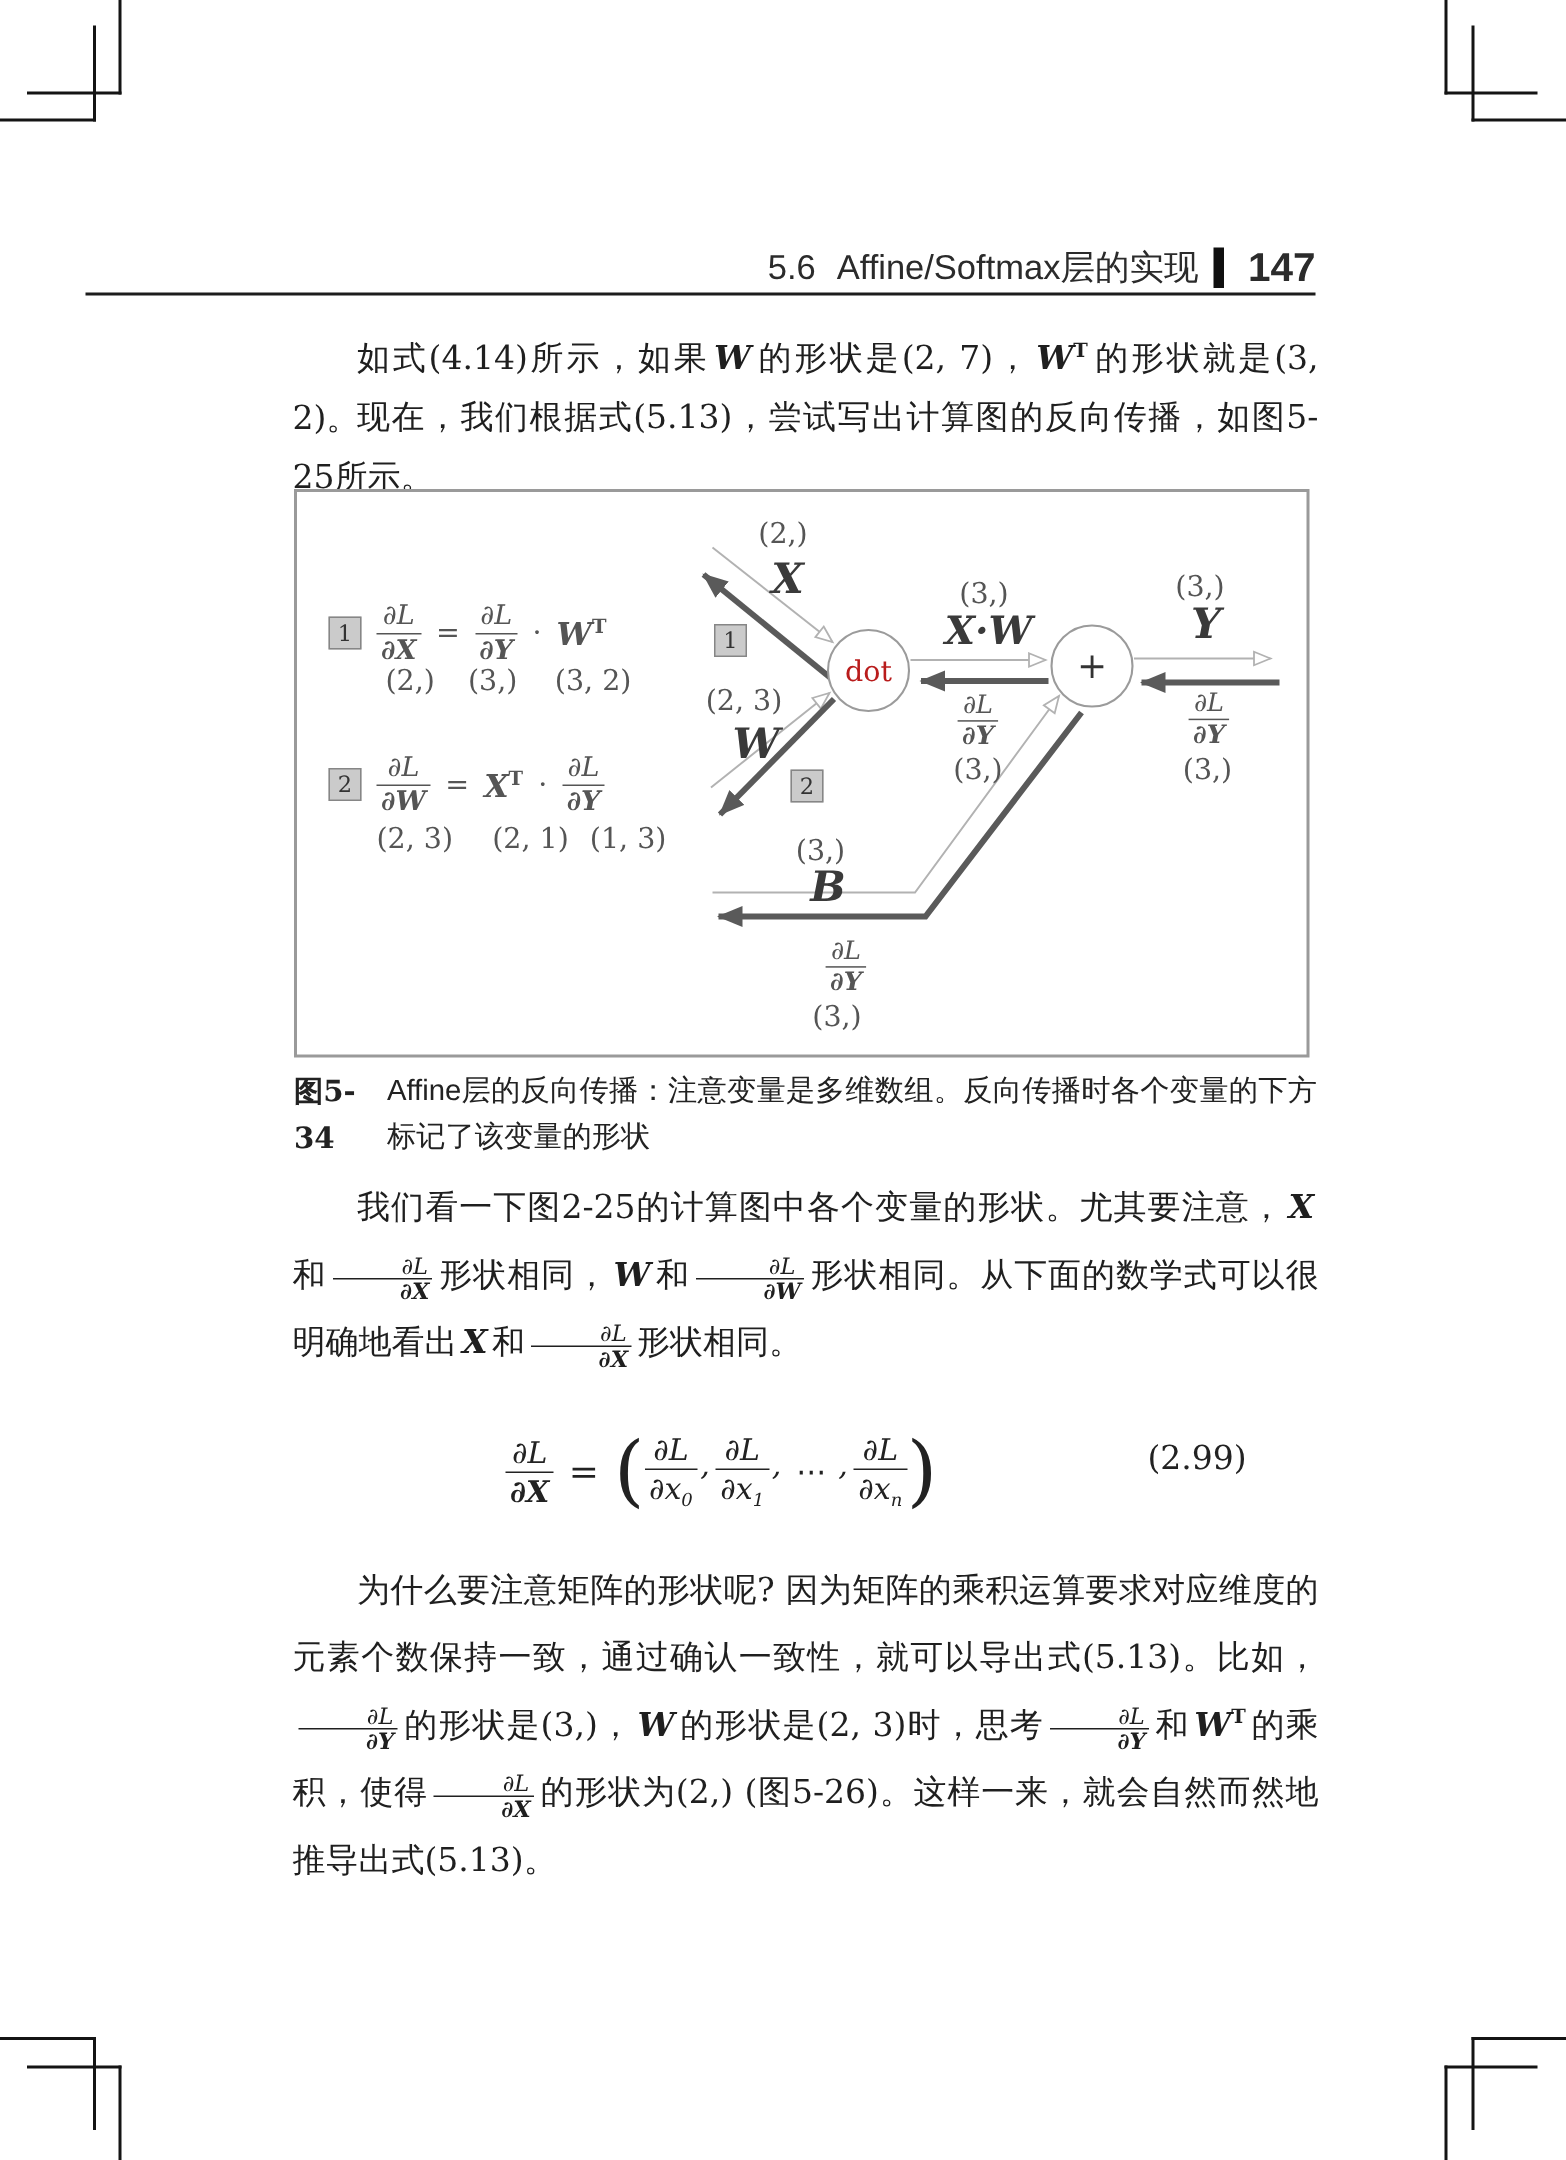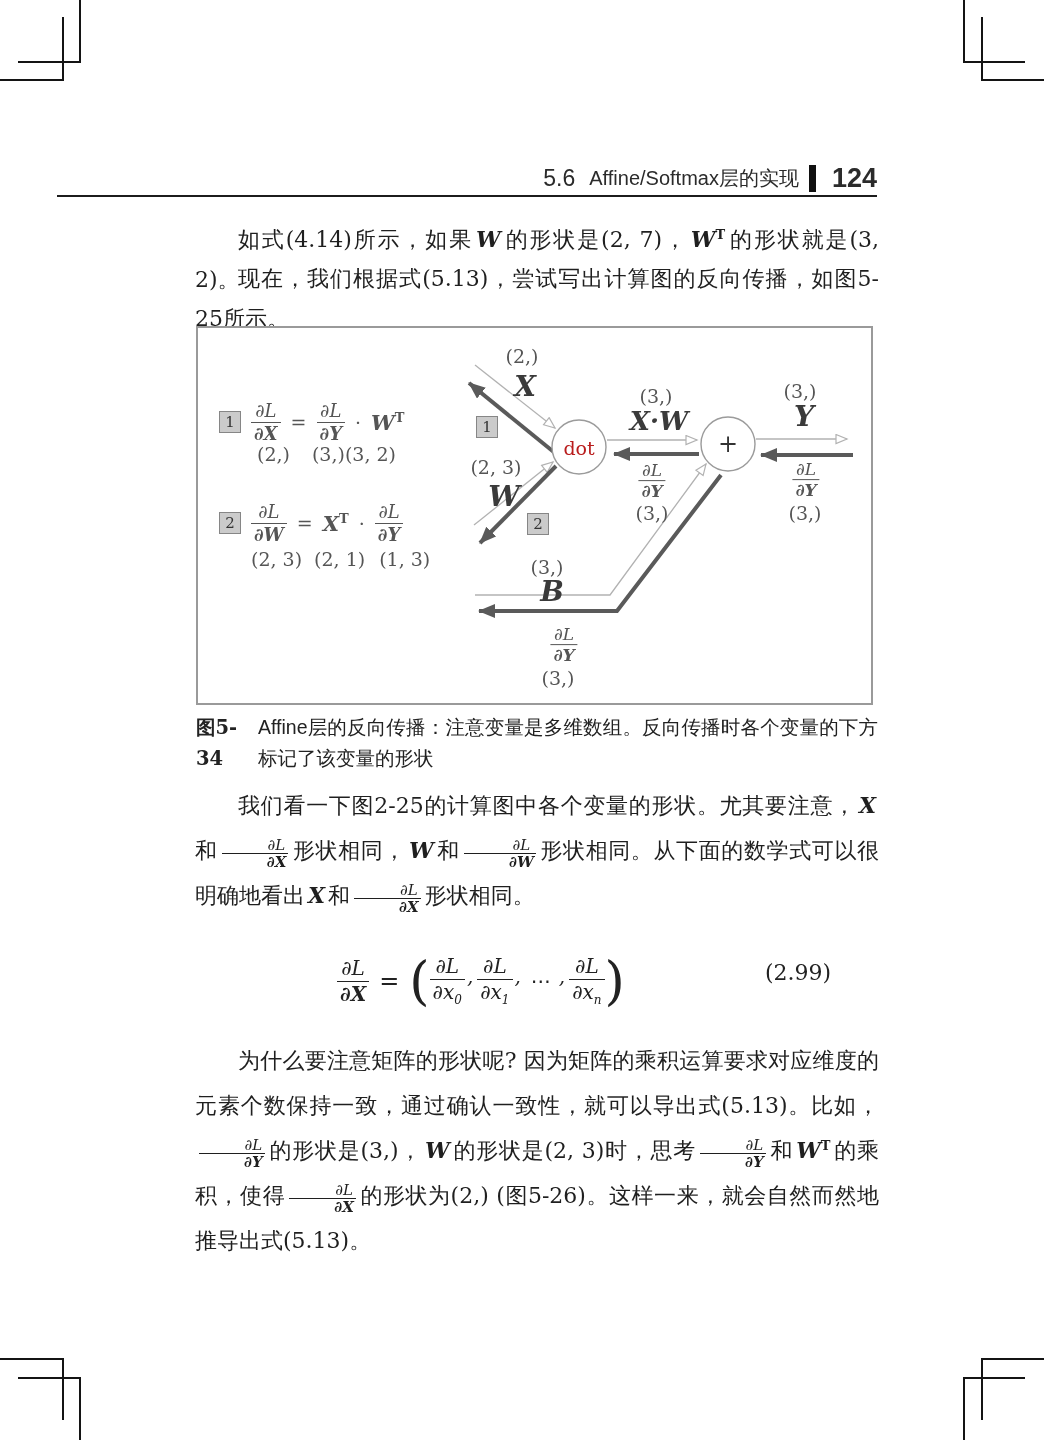--- a/index.html
+++ b/index.html
@@ -14,21 +14,21 @@
   .cm.tr2{right:0;top:17px;width:61px;height:62px;border-left-width:2px;border-bottom-width:2px;}
   .cm.bl1{left:0;bottom:20px;width:62px;height:60px;border-right-width:2px;border-top-width:2px;}
   .cm.bl2{left:18px;bottom:0;width:61px;height:61px;border-right-width:2px;border-top-width:2px;}
   .cm.br1{right:0;bottom:20px;width:61px;height:60px;border-left-width:2px;border-top-width:2px;}
   .cm.br2{right:19px;bottom:0;width:60px;height:61px;border-left-width:2px;border-top-width:2px;}
 
   
   .header{position:absolute;top:163px;right:167px;display:flex;align-items:center;
           font-family:"Liberation Sans", sans-serif;color:#2b2b2b;}
   .header .sec{font-size:23px;margin-right:14px;}
-  .header .title{font-size:20px;}
+  .header .title{font-size:23px;}
   .header .bar{width:7px;height:27px;background:#101010;margin:0 16px 0 10px;}
   .header .pnum{font-size:27px;font-weight:bold;letter-spacing:0;}
   .hrule{position:absolute;left:57px;top:195px;width:820px;height:2px;background:#1c1c1c;}
 
   
   .para{position:absolute;left:195px;width:684px;font-size:22px;line-height:40px;
         text-align:justify;}
   .para.wide{line-height:45px;}
   .indent{text-indent:43px;}
   .vec{font-family:"DejaVu Serif", serif;font-style:italic;font-weight:bold;margin:0 3px;}
@@ -91,21 +91,21 @@
 <div class="cm tr2"></div>
 <div class="cm bl1"></div>
 <div class="cm bl2"></div>
 <div class="cm br1"></div>
 <div class="cm br2"></div>
 
 <div class="header">
   <span class="sec">5.6</span>
   <span class="title">Affine/Softmax层的实现</span>
   <span class="bar"></span>
-  <span class="pnum">124</span>
+  <span class="pnum">147</span>
 </div>
 <div class="hrule"></div>
 
 <div class="para indent" style="top:219px;"><span>如式(4.14)所示，如果</span><span class="vec">W</span><span>的形状是(2, 7)，</span><span class="vec"><span>W</span><sup class="supt">T</sup></span><span>的形状就是(3, 2)。</span></div>
 <div class="para indent" style="top:259px;"><span>现在，我们根据式(5.13)，尝试写出计算图的反向传播，如图5-25所示。</span></div>
 
 <div class="figbox">
   <svg width="677" height="379" viewBox="0 0 677 379">
     <defs>
       <marker id="mo" markerUnits="userSpaceOnUse" markerWidth="14" markerHeight="12" refX="12" refY="5.5" orient="auto">
@@ -176,40 +176,40 @@
     <span class="gfrac">
         <span class="fnum">∂L</span>
         <span class="fden">∂Y</span>
       </span>
     <span class="sym">·</span>
     <span class="lvar"><span>W</span><sup class="supt">T</sup></span>
   </div>
   <div class="shrow" style="left:59px;top:115px;">
     <span>(2,)</span>
     <span style="margin-left:22px;">(3,)</span>
-    <span style="">(3, 2)</span>
+    <span style="margin-left:25px;">(3, 2)</span>
   </div>
 
   <div class="legrow" style="left:21px;top:173px;">
     <span class="mbox">2</span>
     <span class="gfrac">
         <span class="fnum">∂L</span>
         <span class="fden">∂W</span>
       </span>
     <span class="sym">=</span>
     <span class="lvar"><span>X</span><sup class="supt">T</sup></span>
     <span class="sym">·</span>
     <span class="gfrac">
         <span class="fnum">∂L</span>
         <span class="fden">∂Y</span>
       </span>
   </div>
   <div class="shrow" style="left:53px;top:220px;">
     <span>(2, 3)</span>
-    <span style="margin-left:12px;">(2, 1)</span>
+    <span style="margin-left:26px;">(2, 1)</span>
     <span style="margin-left:14px;">(1, 3)</span>
   </div>
 </div>
 
 <div class="caption">
   <span class="clabel">图5-34</span>
   <span class="ctext">Affine层的反向传播：注意变量是多维数组。反向传播时各个变量的下方标记了该变量的形状</span>
 </div>
 
 <div class="para wide indent" style="top:783px;"><span>我们看一下图2-25的计算图中各个变量的形状。尤其要注意，</span><span class="vec">X</span><span>和</span><span class="ifrac"><span class="fnum">∂L</span><span class="fden">∂X</span></span><span>形状相同，</span><span class="vec">W</span><span>和</span><span class="ifrac"><span class="fnum">∂L</span><span class="fden">∂W</span></span><span>形状相同。从下面的数学式可以很明确地看出</span><span class="vec">X</span><span>和</span><span class="ifrac"><span class="fnum">∂L</span><span class="fden">∂X</span></span><span>形状相同。</span></div>

